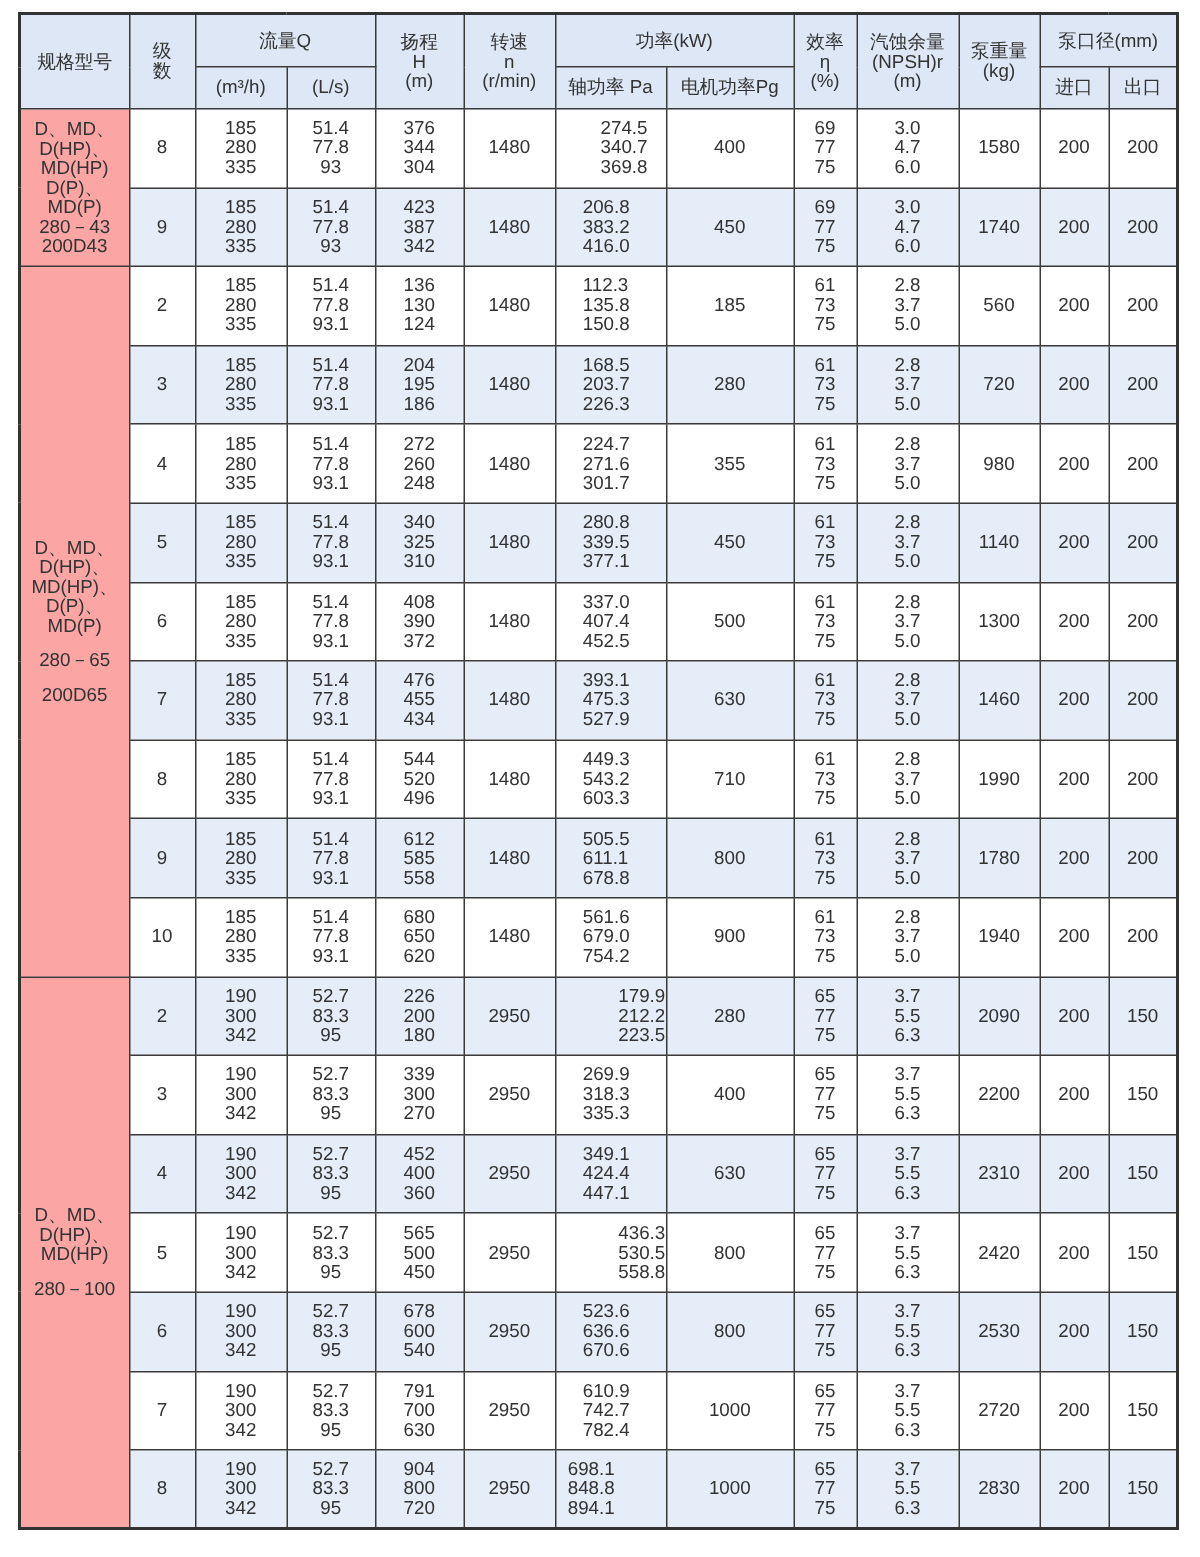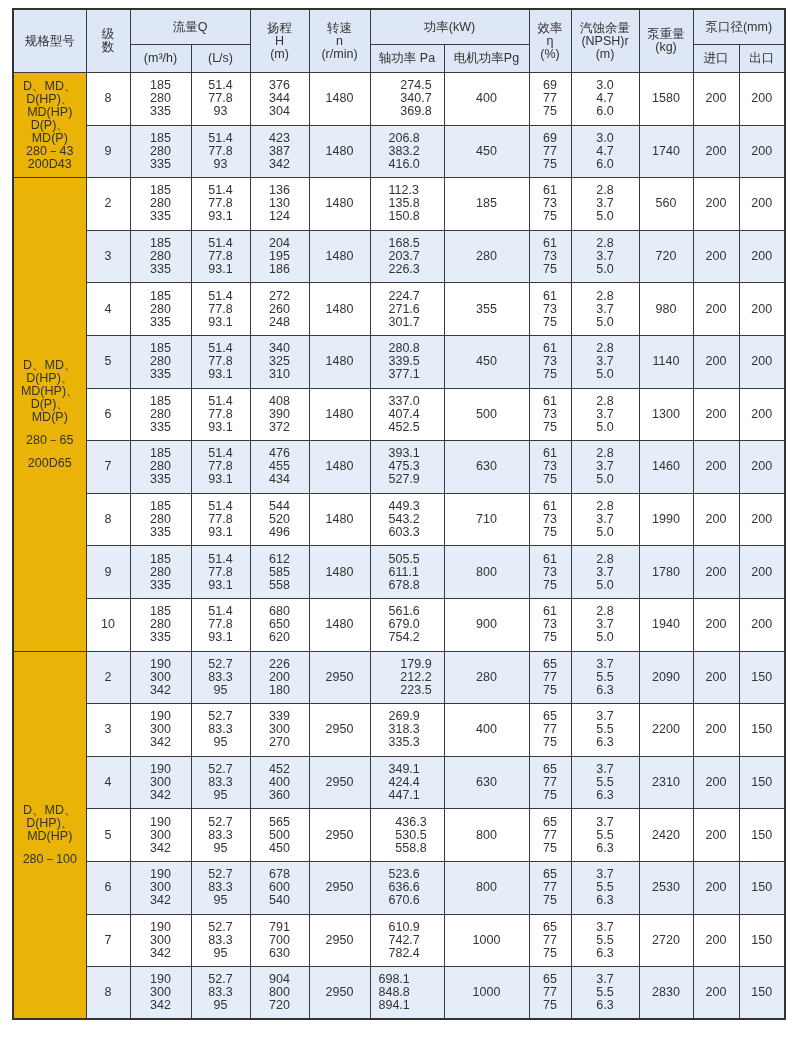--- a/index.html
+++ b/index.html
@@ -7,21 +7,21 @@
   .wrap { position: absolute; left: 12px; top: 8px; }
   table { border-collapse: collapse; table-layout: fixed; }
   td, th { border: 1px solid #3a3a3a; text-align: center; vertical-align: middle; padding: 0; font-weight: normal; }
   table { border: 2px solid #333; }
   thead th { background: #dde7f5; font-size: 12.5px; color: #333; line-height: 13px; }
   tbody td { font-size: 12.5px; line-height: 13px; color: #333; }
   tr.head1 th { height: 34px; }
   tr.head2 th { height: 27px; }
   tbody tr { height: 52.6px; }
   tbody tr.alt td.c { background: #e5edf8; }
-  tbody td.model { background: #eab308; font-size: 12.5px; line-height: 13px; }
+  tbody td.model { background: #fca5a5; font-size: 12.5px; line-height: 13px; }
   .stack span { display: block; }
   .model span { display: block; }
   .model .gap { height: 10px; }
 </style>
 </head>
 <body>
 
 <div class="wrap">
   <table id="spec">
     <colgroup>
@@ -540,21 +540,21 @@
             <span>52.7</span>
             <span>83.3</span>
             <span>95</span>
           </td>
           <td class="c stack">
             <span>226</span>
             <span>200</span>
             <span>180</span>
           </td>
           <td class="c">2950</td>
-          <td class="c stack" style="text-align: center; padding-left: 18px;">
+          <td class="c stack" style="text-align: right; padding-left: 18px;">
             <span>179.9</span>
             <span>212.2</span>
             <span>223.5</span>
           </td>
           <td class="c">280</td>
           <td class="c stack">
             <span>65</span>
             <span>77</span>
             <span>75</span>
           </td>
@@ -654,21 +654,21 @@
             <span>52.7</span>
             <span>83.3</span>
             <span>95</span>
           </td>
           <td class="c stack">
             <span>565</span>
             <span>500</span>
             <span>450</span>
           </td>
           <td class="c">2950</td>
-          <td class="c stack" style="text-align: center; padding-left: 8px;">
+          <td class="c stack" style="text-align: right; padding-left: 8px;">
             <span>436.3</span>
             <span>530.5</span>
             <span>558.8</span>
           </td>
           <td class="c">800</td>
           <td class="c stack">
             <span>65</span>
             <span>77</span>
             <span>75</span>
           </td>

